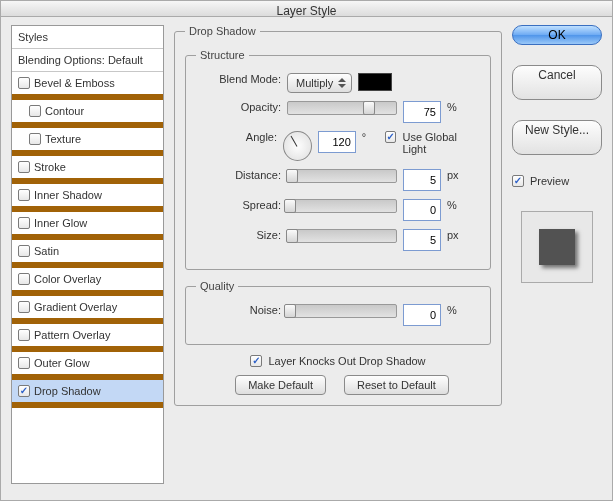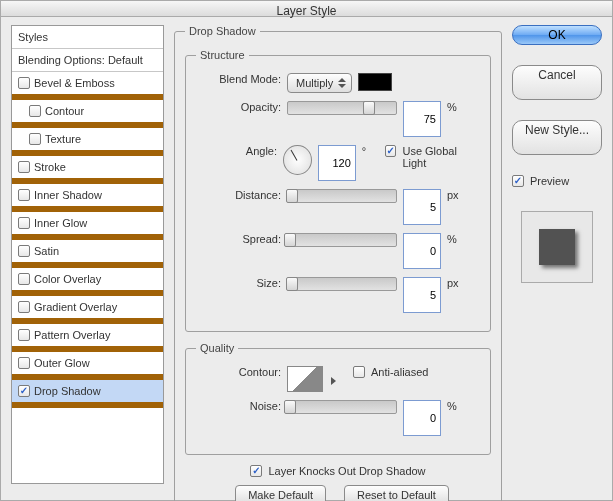--- a/index.html
+++ b/index.html
@@ -107,21 +107,21 @@
     position: absolute;
     top: -1px;
     width: 12px; height: 14px;
     background: linear-gradient(#fafafa,#d5d5d5);
     border: 1px solid #888;
     border-radius: 2px;
     transform: translateX(-50%);
   }
   .numbox {
     width: 38px;
-    height: 36px;
+    height: 22px;
     border: 1px solid #7c9bd1;
     background: #fff;
     text-align: right;
     padding: 0 4px;
     font-size: 11px;
   }
   .unit { width: 18px; color:#333; }
   .select {
     display: inline-flex;
     align-items: center;
@@ -363,27 +363,20 @@
                 <span class="thumb" style="left:4%"></span>
               </span>
             <input class="numbox" value="5" style="">
             <span class="unit">px</span>
           </div>
         </fieldset>
 
         <fieldset>
           <legend>Quality</legend>
 
-          <div class="row">
-            <span class="lbl">Contour:</span>
-            <span class="contour-swatch"></span>
-            <span style="width:18px"></span>
-            <span class="chk"></span>
-            <span>Anti-aliased</span>
-          </div>
 
           <div class="row">
             <span class="lbl">Noise:</span>
             <span class="slider">
                 <span class="thumb" style="left:2%"></span>
               </span>
             <input class="numbox" value="0" style="">
             <span class="unit">%</span>
           </div>
         </fieldset>

